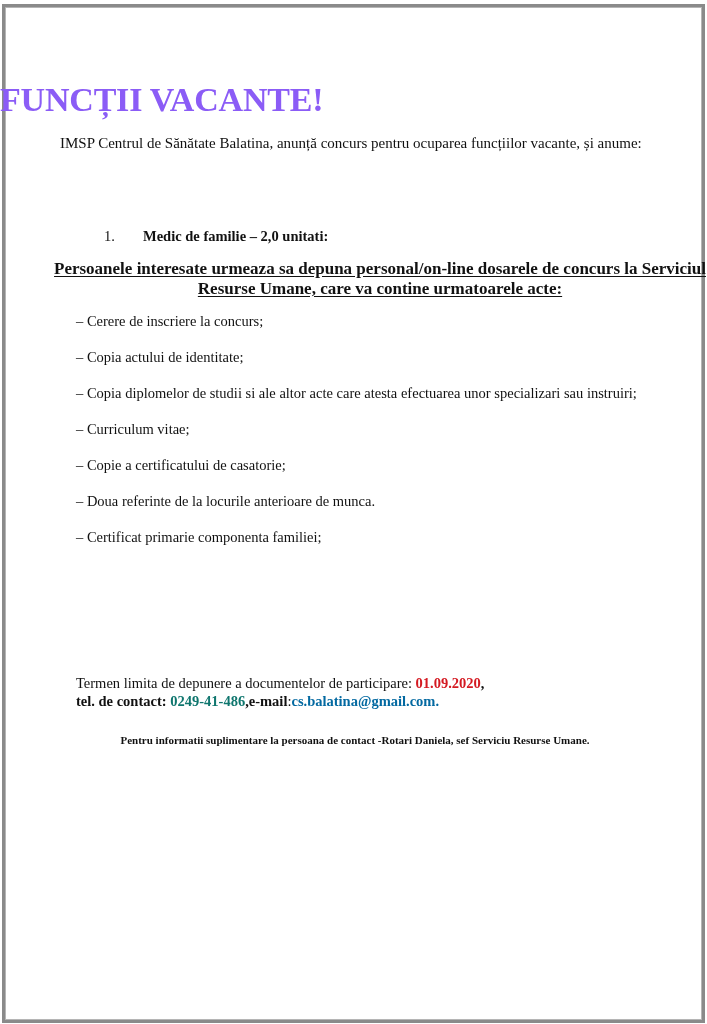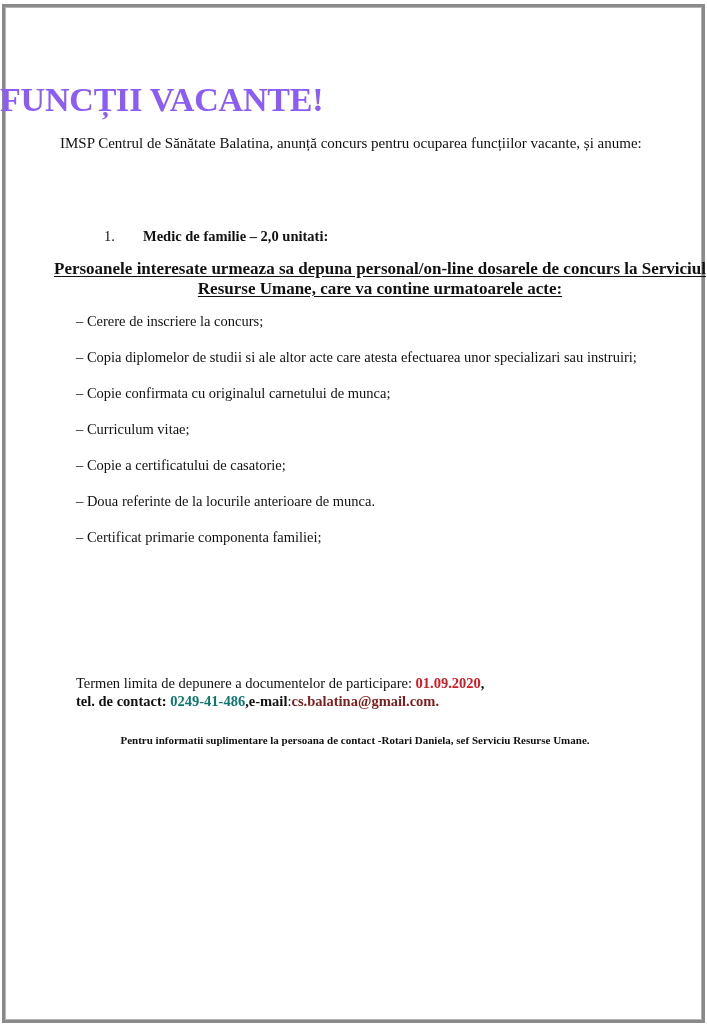--- a/index.html
+++ b/index.html
@@ -83,21 +83,21 @@
     .deadline .date { color: #d41a22; font-weight: bold; }
     .deadline .comma { font-weight: bold; }
     .contact {
       left: 76px; top: 692px;
       font-size: 14.5px;
       line-height: 18px;
       font-weight: bold;
     }
     .contact .phone { color: #0f766e; }
     .contact .colon { font-weight: normal; }
-    .contact .email { color: #7f1d1d; }
+    .contact .email { color: #0369a1; }
 
     .footer-note {
       left: 60px; width: 590px; top: 730px;
       text-align: center;
       font-size: 11px;
       font-weight: bold;
       line-height: 20px;
       white-space: normal;
     }
   </style>
@@ -111,22 +111,22 @@
 <div class="abs subtitle">IMSP Centrul de Sănătate Balatina, anunță concurs pentru ocuparea funcțiilor vacante, și anume:</div>
 
 <div class="abs position-item">
   <span class="num">1.</span><span class="txt">Medic de familie –  2,0 unitati:</span>
 </div>
 
 <div class="abs instructions">Persoanele interesate urmeaza sa depuna personal/on-line  dosarele de concurs la Serviciul Resurse Umane, care va contine urmatoarele acte:</div>
 
 <ul class="doc-list">
   <li>– Cerere de inscriere la concurs;</li>
+  <li>– Copia actului de identitate;</li>
   <li>– Copia diplomelor de studii si ale altor acte care atesta efectuarea unor specializari sau instruiri;</li>
-  <li>– Copie confirmata cu originalul carnetului de munca;</li>
   <li>– Curriculum vitae;</li>
   <li>– Copie a certificatului de casatorie;</li>
   <li>– Doua referinte de la locurile anterioare de munca.</li>
   <li>– Certificat primarie componenta familiei;</li>
 </ul>
 
 <div class="abs deadline">
   <span>Termen limita de depunere a documentelor de participare: </span><span class="date">01.09.2020</span><span class="comma">,</span>
 </div>
 

